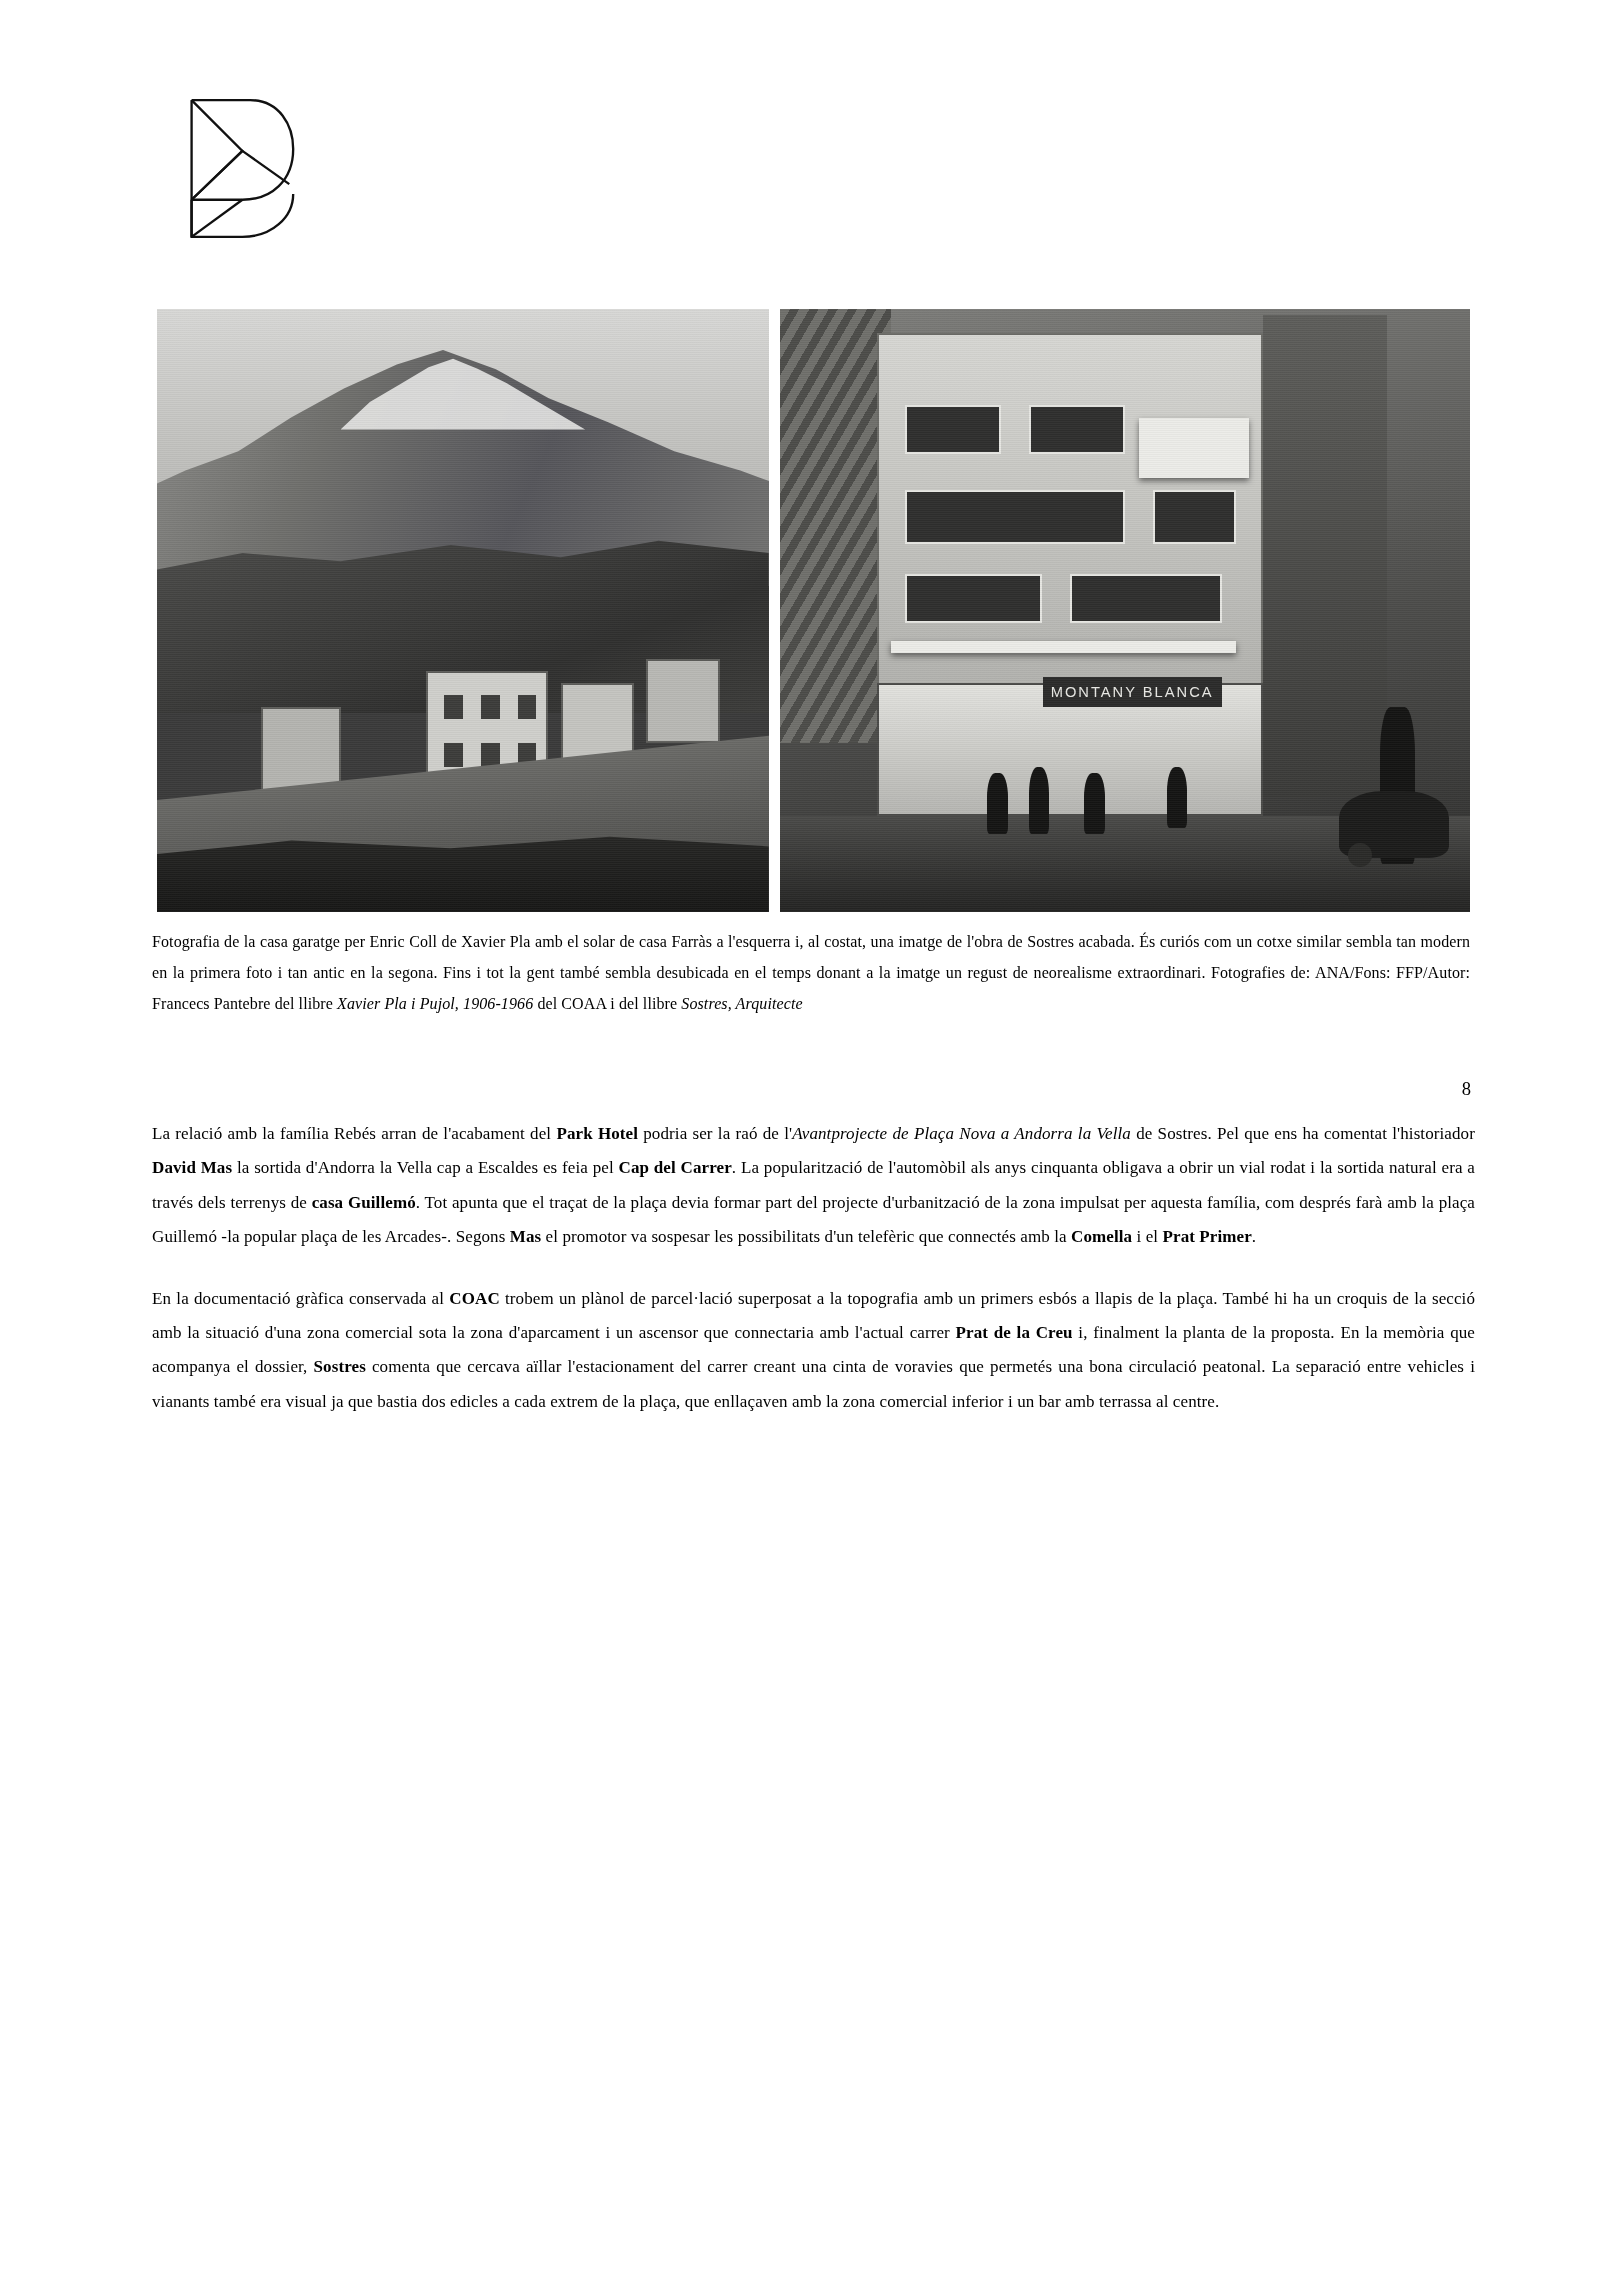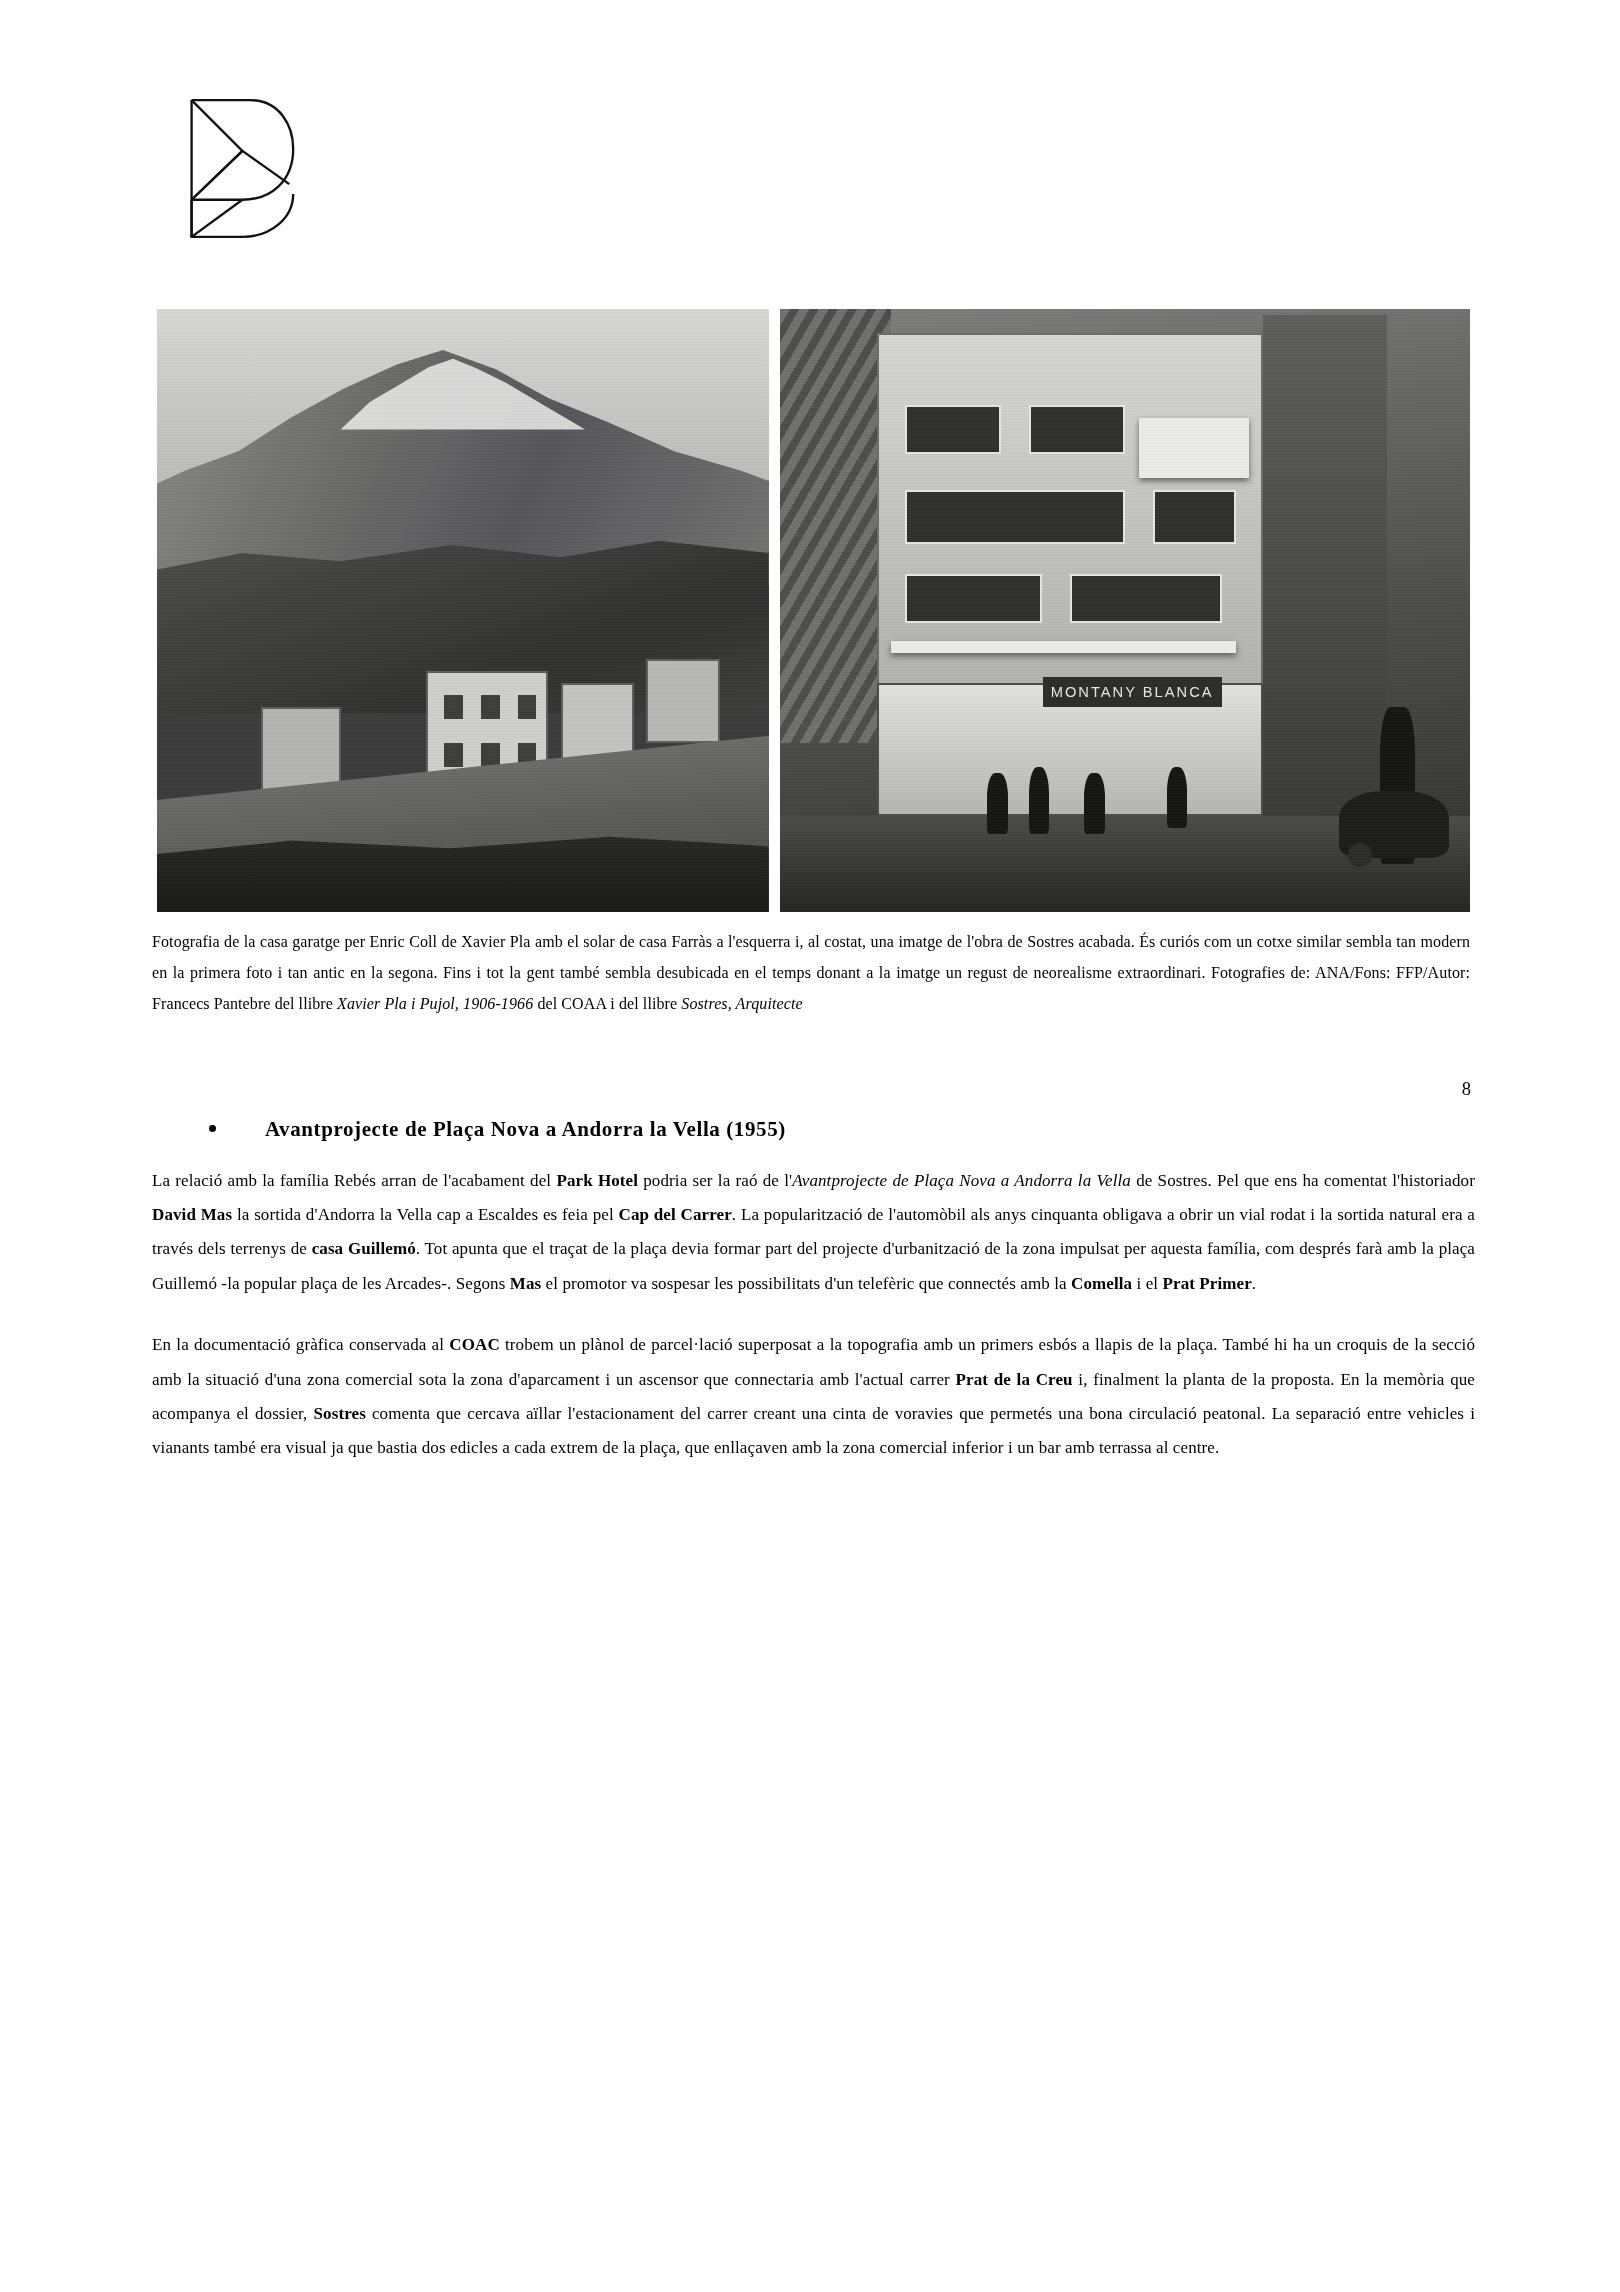--- a/index.html
+++ b/index.html
@@ -291,24 +291,20 @@
   </div>
 
   <div class="caption">
     <span>Fotografia de la casa garatge per Enric Coll de Xavier Pla amb el solar de casa Farràs a l'esquerra i, al costat, una imatge de l'obra de Sostres acabada. És curiós com un cotxe similar sembla tan modern en la primera foto i tan antic en la segona. Fins i tot la gent també sembla desubicada en el temps donant a la imatge un regust de neorealisme extraordinari. Fotografies de: ANA/Fons: FFP/Autor: Francecs Pantebre del llibre </span><i>Xavier Pla i Pujol, 1906-1966</i><span> del COAA i del llibre </span><i>Sostres, Arquitecte</i>
   </div>
 
   <div class="page-number">8</div>
 
   <div class="content">
 
-    <div class="heading">
-      <span class="bullet"></span>
-      <span class="heading-text">Avantprojecte de Plaça Nova a Andorra la Vella (1955)</span>
-    </div>
 
     <p class="body">
       <span>La relació amb la família Rebés arran de l'acabament del </span><b>Park Hotel</b><span> podria ser la raó de l'</span><i>Avantprojecte de Plaça Nova a Andorra la Vella</i><span> de Sostres. Pel que ens ha comentat l'historiador </span><b>David Mas</b><span> la sortida d'Andorra la Vella cap a Escaldes es feia pel </span><b>Cap del Carrer</b><span>. La popularització de l'automòbil als anys cinquanta obligava a obrir un vial rodat i la sortida natural era a través dels terrenys de </span><b>casa Guillemó</b><span>. Tot apunta que el traçat de la plaça devia formar part del projecte d'urbanització de la zona impulsat per aquesta família, com després farà amb la plaça Guillemó -la popular plaça de les Arcades-. Segons </span><b>Mas</b><span> el promotor va sospesar les possibilitats d'un telefèric que connectés amb la </span><b>Comella</b><span> i el </span><b>Prat Primer</b><span>.</span>
     </p>
 
     <p class="body">
       <span>En la documentació gràfica conservada al </span><b>COAC</b><span> trobem un plànol de parcel·lació superposat a la topografia amb un primers esbós a llapis de la plaça. També hi ha un croquis de la secció amb la situació d'una zona comercial sota la zona d'aparcament i un ascensor que connectaria amb l'actual carrer </span><b>Prat de la Creu</b><span> i, finalment la planta de la proposta. En la memòria que acompanya el dossier, </span><b>Sostres</b><span> comenta que cercava aïllar l'estacionament del carrer creant una cinta de voravies que permetés una bona circulació peatonal. La separació entre vehicles i vianants també era visual ja que bastia dos edicles a cada extrem de la plaça, que enllaçaven amb la zona comercial inferior i un bar amb terrassa al centre.</span>
     </p>
 
   </div>

